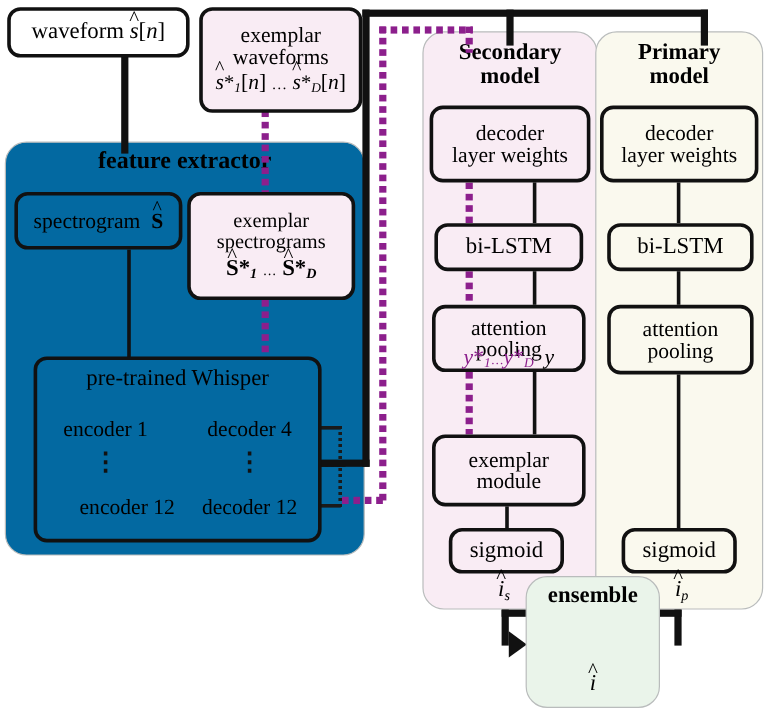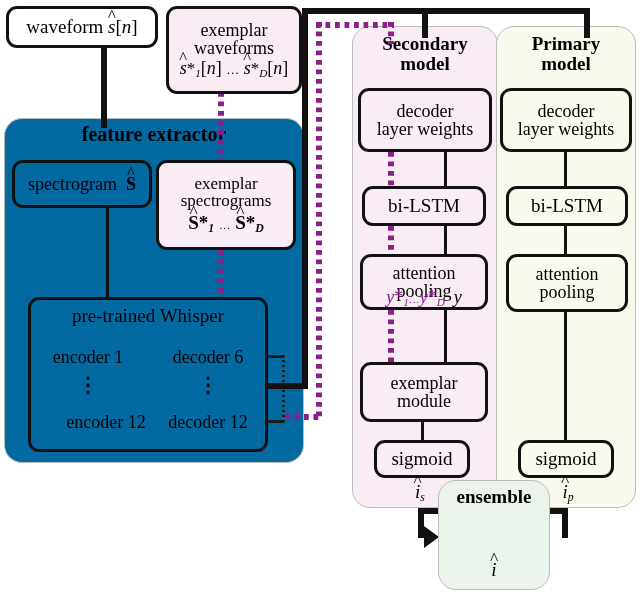--- a/index.html
+++ b/index.html
@@ -183,21 +183,21 @@
   </div>
 
   <div class="box bg-blue" style="left:28px;top:297px;width:240px;height:155px;display:block;"></div>
 
   <div class="lbl" style="left:28px;top:306px;width:240px;font-size:19px;">pre-trained Whisper</div>
 
   <div class="lbl" style="left:30px;top:348px;width:116px;font-size:18px;text-align:center;">encoder 1</div>
   <div class="vdots" style="left:30px;top:380px;width:116px;font-size:21px;">⋮</div>
   <div class="lbl" style="left:46px;top:413px;width:120px;font-size:18px;">encoder 12</div>
 
-  <div class="lbl" style="left:150px;top:348px;width:116px;font-size:18px;">decoder 6</div>
+  <div class="lbl" style="left:150px;top:348px;width:116px;font-size:18px;">decoder 4</div>
   <div class="vdots" style="left:150px;top:380px;width:116px;font-size:21px;">⋮</div>
   <div class="lbl" style="left:148px;top:413px;width:120px;font-size:18px;">decoder 12</div>
 
   <div class="grouptitle" style="left:352px;top:34px;width:146px;font-size:19px;">
     <div>Secondary</div>
     <div>model</div>
   </div>
 
   <div class="box bg-pink" style="left:358px;top:88px;width:134px;height:64px;font-size:18px;flex-direction:column;">
     <span>decoder</span>

